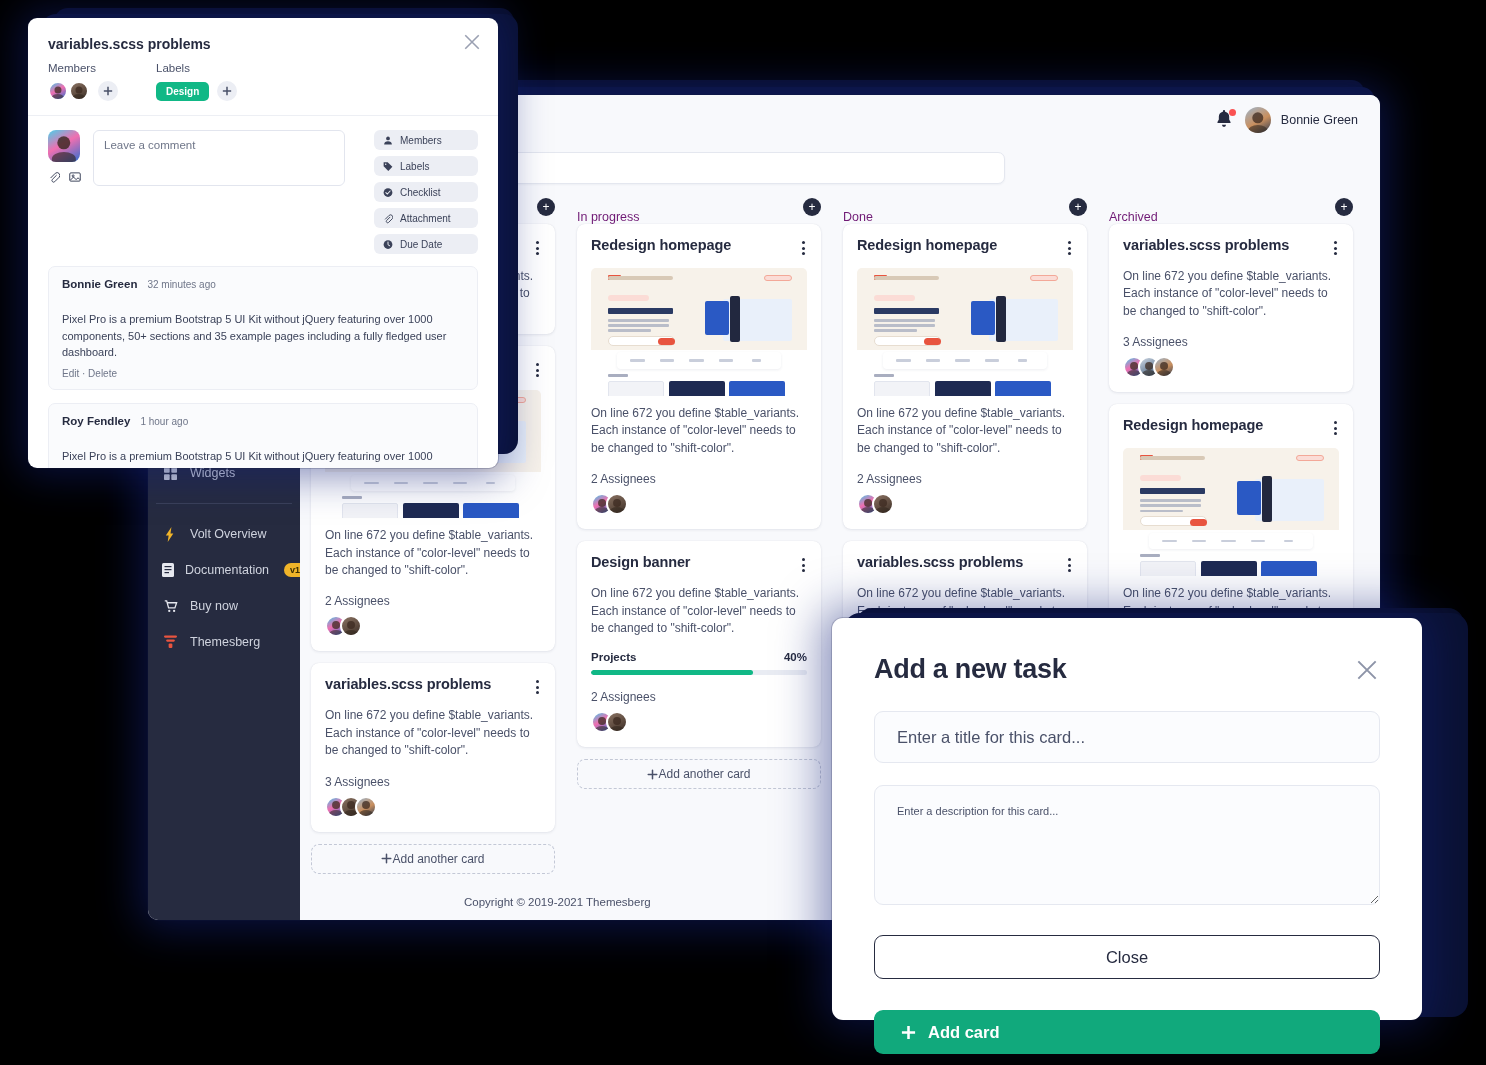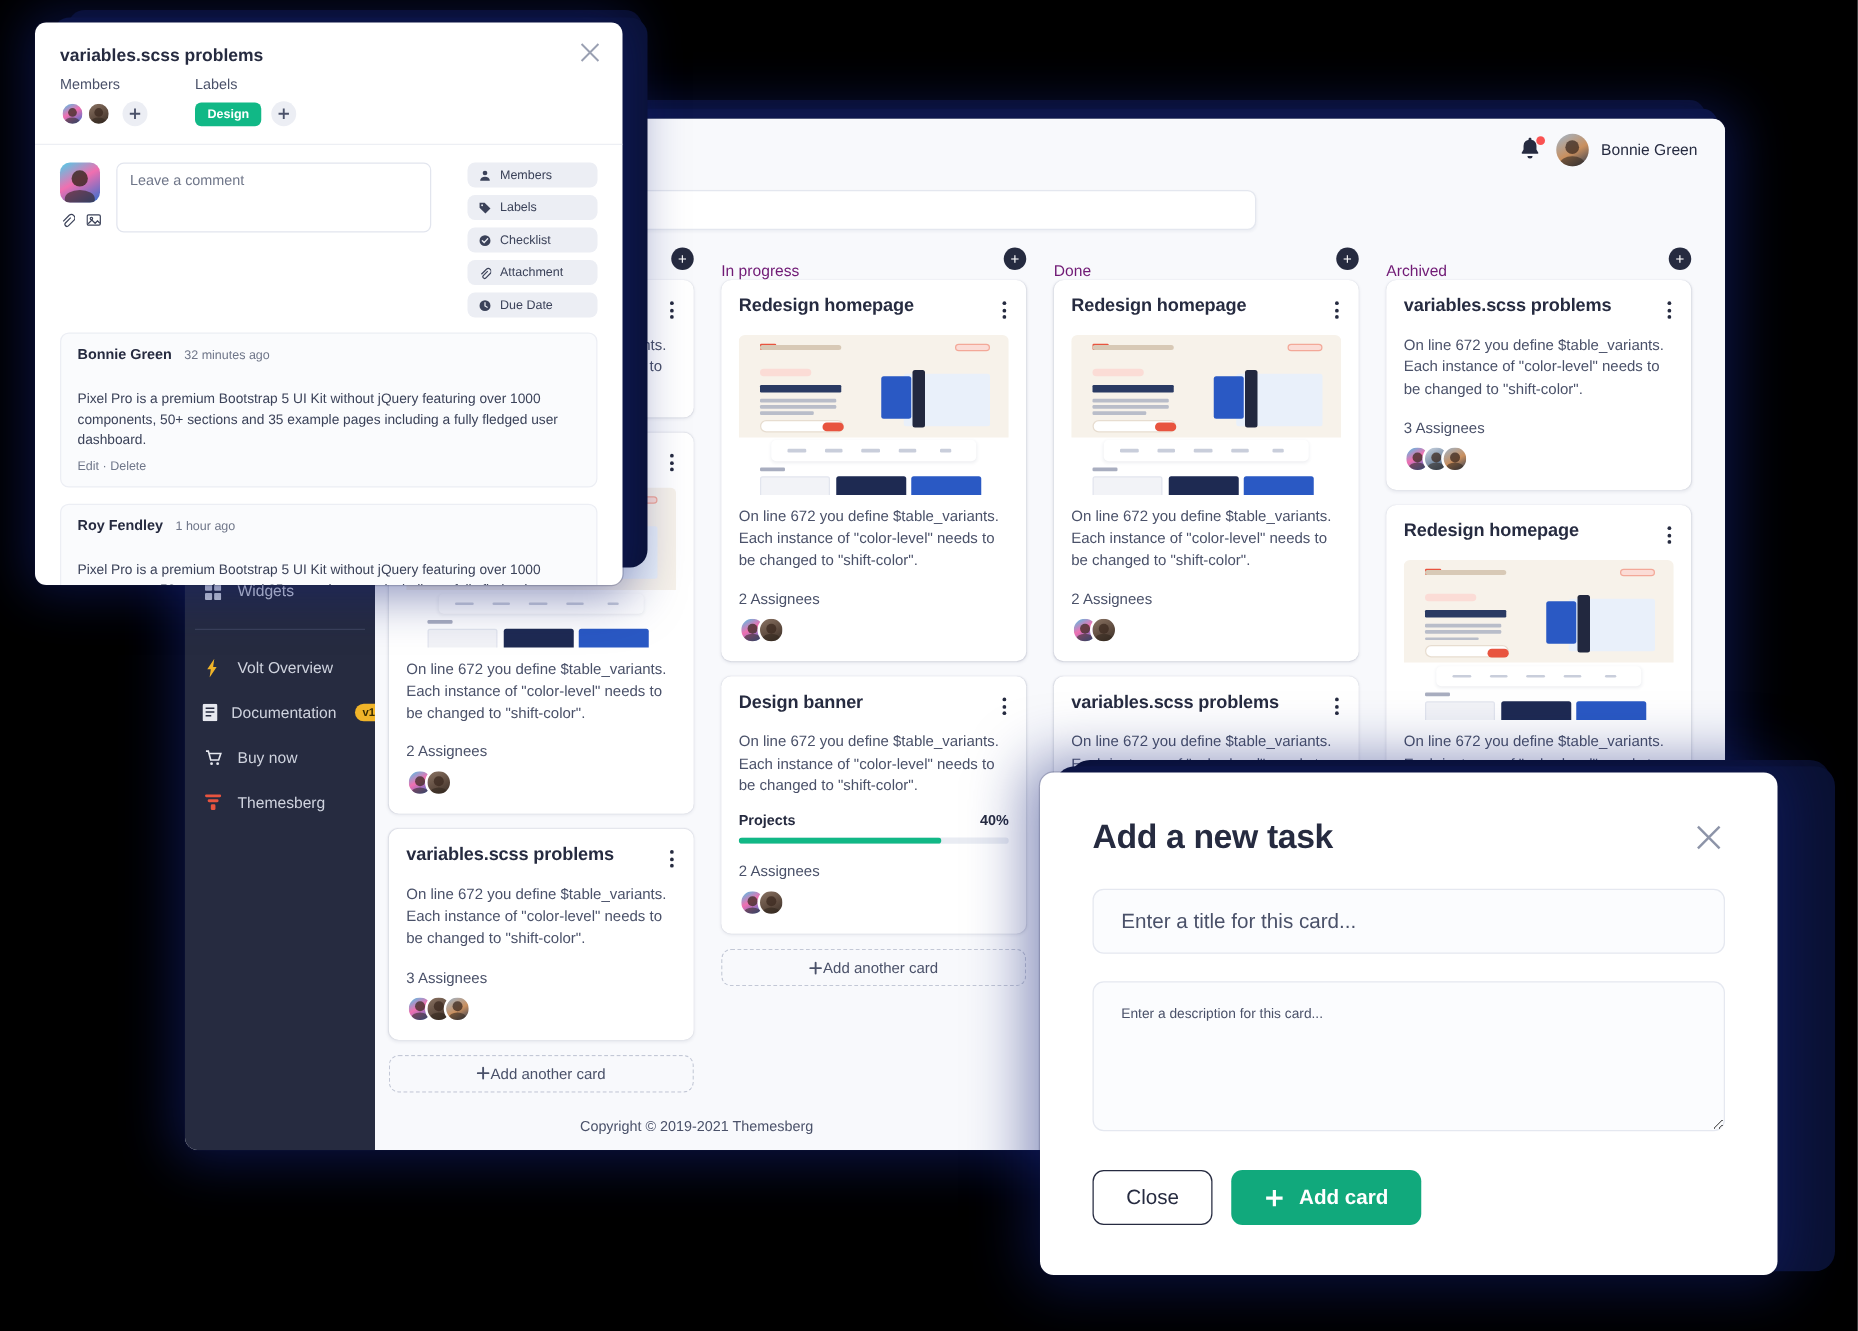--- a/index.html
+++ b/index.html
@@ -202,21 +202,21 @@
     font-family:"Liberation Sans", sans-serif;
   }
   .task-input::placeholder{ color:#4a5169; }
   #task-desc{
     width:100%; height:120px; border:1px solid #e5e8f0; border-radius:9px;
     background:#fbfcfe; margin-top:22px; padding:19px 22px;
     font-size:11px; color:#262b40; outline:none; resize:vertical;
     font-family:"Liberation Sans", sans-serif; line-height:1.2;
   }
   #task-desc::placeholder{ color:#4a5169; }
-  #task-btns{ display:flex; gap:15px; margin-top:26px; }
+  #task-btns{ display:flex; gap:31px; margin-top:26px;flex-direction:column; }
   #close-btn{
     height:44px; padding:0 26px; border-radius:9px; background:#fff;
     border:1px solid #262b40; color:#262b40; font-size:16.5px;
     display:flex; align-items:center; justify-content:center;
     font-family:"Liberation Sans", sans-serif;
   }
   #addcard-btn{
     height:44px; padding:0 26px; border-radius:9px; background:#11a97c;
     border:0; color:#fff; font-size:16.5px; font-weight:bold;
     display:flex; align-items:center; gap:11px;

